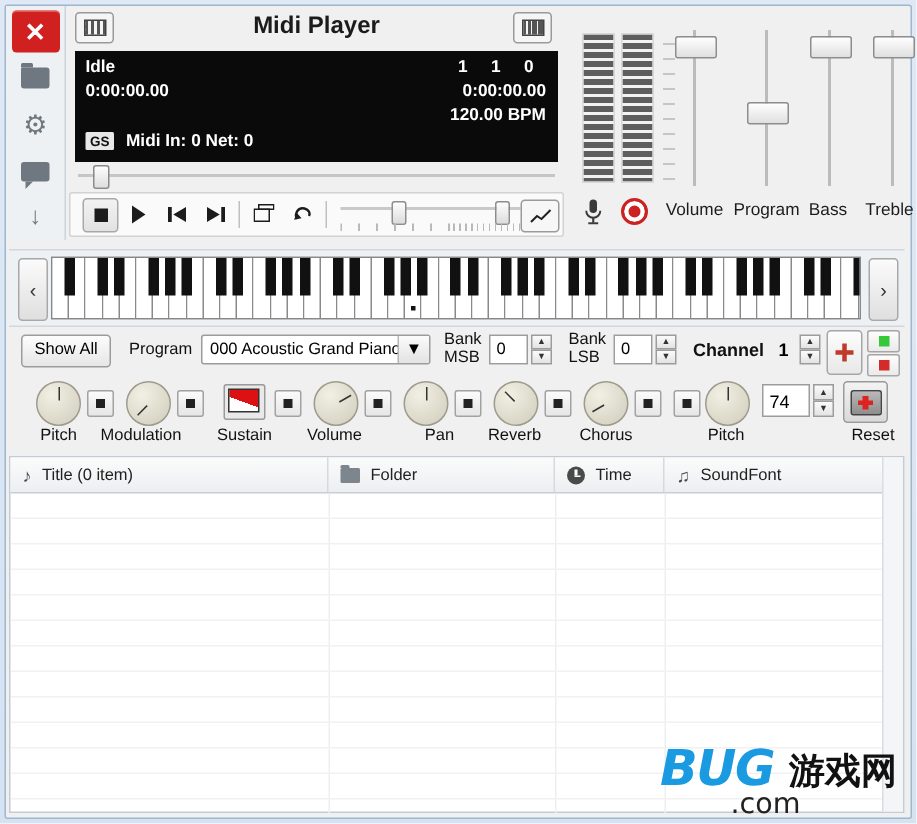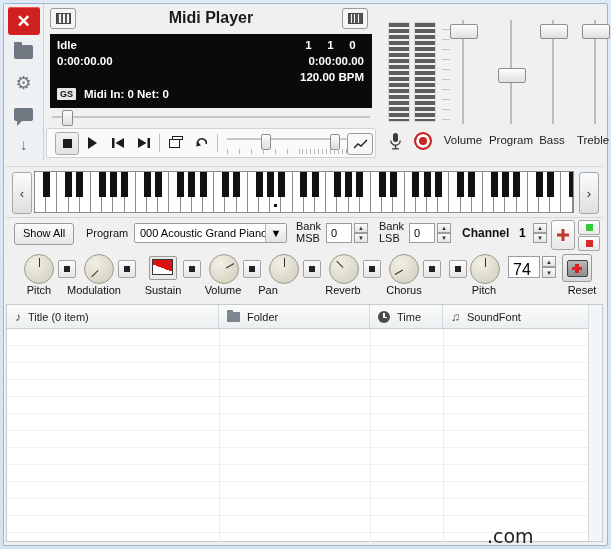--- a/index.html
+++ b/index.html
@@ -501,21 +501,21 @@
         <i></i>
       </div>
     <div class="knoblbl" style="left:188px;width:58px">Volume</div>
 
     <div class="knob" style="left:263px;top:2px">
         <i class="ind" style="transform:rotate(0deg)"></i>
       </div>
     <div class="knobbtn" style="left:297px;top:8px">
         <i></i>
       </div>
-    <div class="knoblbl" style="left:235px;width:54px">Pan</div>
+    <div class="knoblbl" style="left:260px;width:54px">Pan</div>
 
     <div class="knob" style="left:323px;top:2px">
         <i class="ind" style="transform:rotate(-45deg)"></i>
       </div>
     <div class="knobbtn" style="left:357px;top:8px">
         <i></i>
       </div>
     <div class="knoblbl" style="left:306px;width:62px">Reverb</div>
 
     <div class="knob" style="left:383px;top:2px">
@@ -527,21 +527,21 @@
     <div class="knoblbl" style="left:366px;width:64px">Chorus</div>
 
     <div class="knobbtn" style="left:443px;top:8px">
         <i></i>
       </div>
     <div class="knob" style="left:464px;top:2px">
         <i class="ind" style="transform:rotate(0deg)"></i>
       </div>
     <div class="knoblbl" style="left:450px;width:56px">Pitch</div>
     <div class="spin" style="left:502px;top:4px;width:32px;height:22px">
-      <span class="v" style="top:4px;font-size:16px">74</span>
+      <span class="v" style="top:4px;font-size:12px">74</span>
     </div>
     <div class="updown" style="left:536px;top:4px;height:22px">
       <div style="height:11px">▲</div>
         <div style="height:11px">▼</div>
     </div>
     <div class="knoblbl" style="left:548px;width:56px">Reset</div>
   </div>
   <div class="resetbtn">
       <i class="kit"></i>
     </div>
@@ -580,15 +580,17 @@
         <div class="plrow"></div>
         <div class="plrow"></div>
         <div class="plrow"></div>
         <div class="plrow"></div>
         <div class="plrow"></div>
       </div>
     <div class="plscroll"></div>
   </div>
 
   <div class="wm">
+    <span class="bug">BUG</span>
+    <span class="cn">游戏网</span>
     <span class="com">.com</span>
   </div>
 </div>
 
 </body></html>

